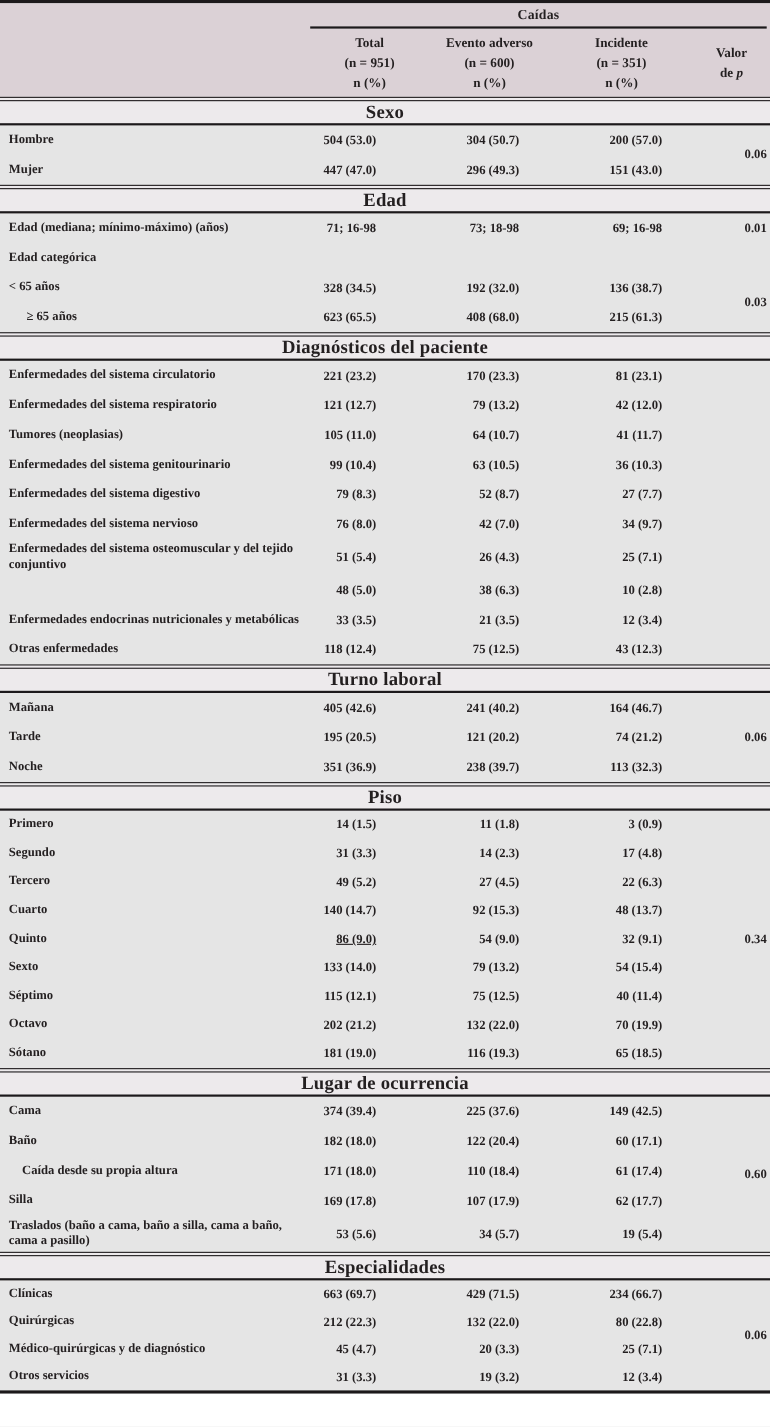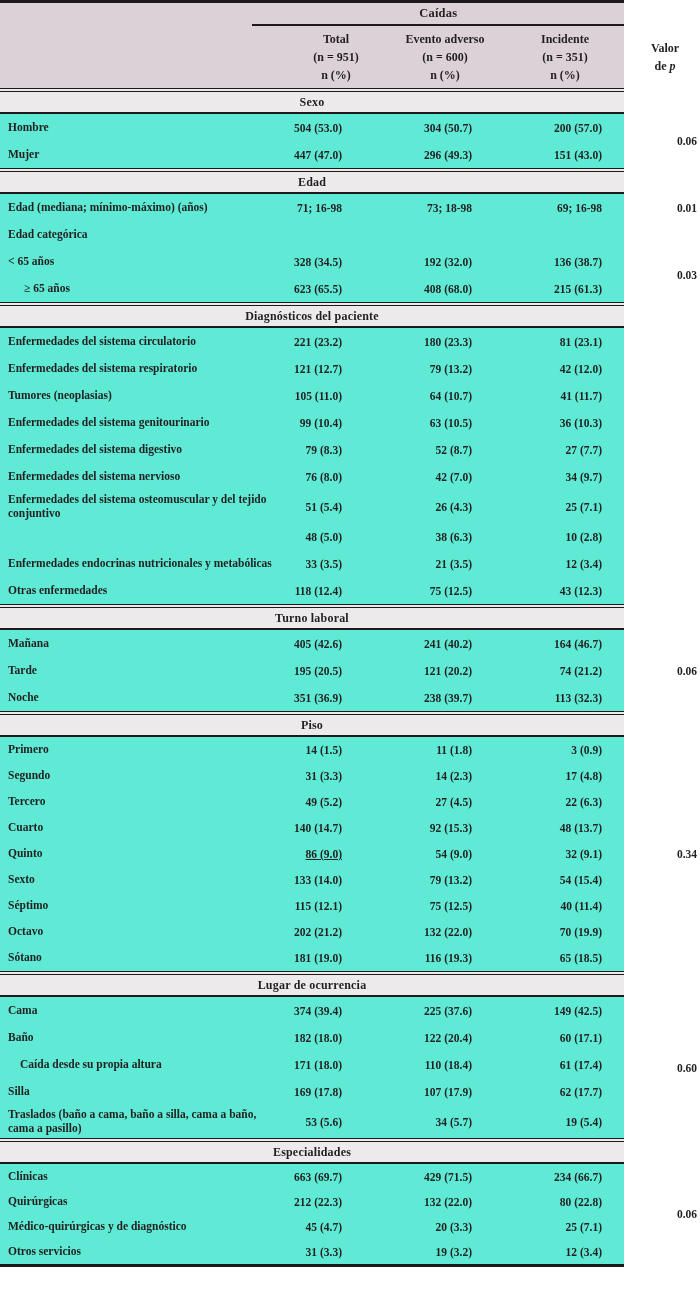--- a/index.html
+++ b/index.html
@@ -3,28 +3,28 @@
 <meta charset="utf-8">
 <style>
   :root{
     --header-bg:#dbd1d6;
     --band-bg:#edeaec;
     --rule:#1c191b;
     --text:#231f20;
   }
   html,body{margin:0;padding:0;background:#ffffff;}
   .table-wrap{
-    width:624px;
+    width:700px;
     box-sizing:border-box;
     font-family:"Liberation Serif", serif;
     font-weight:bold;
     color:var(--text);
     border-top:3px solid var(--rule);
     border-bottom:3px solid var(--rule);
-    background:#5eead4;
+    background:#e5e5e5;
   }
   
   .thead{background:var(--header-bg);}
   .caidas-row{display:flex;height:23px;}
   .caidas-spacer{width:282px;}
   .caidas-cell{
     width:415px;display:flex;align-items:center;justify-content:center;
     border-bottom:2px solid var(--rule);
     font-size:12.5px;letter-spacing:.2px;
   }
@@ -37,21 +37,21 @@
     display:flex;flex-direction:column;justify-content:center;align-items:center;
     text-align:center;line-height:18px;
   }
   .col-cell i{font-weight:bold;}
   
   .band{
     background:var(--band-bg);
     border-top:4px double var(--rule);
     border-bottom:2px solid var(--rule);
     height:20px;display:flex;align-items:center;justify-content:center;
-    font-size:12px;letter-spacing:.2px;
+    font-size:17px;letter-spacing:.2px;
   }
   .sec-body{
     display:grid;
     grid-template-columns:282px 60px 130px 130px 95px;
     grid-auto-rows:minmax(27px,auto);
     font-size:11.5px;
   }
   #sec-piso .sec-body{grid-auto-rows:minmax(26px,auto);}
   #sec-especialidades .sec-body{grid-auto-rows:minmax(25px,auto);}
   .label-cell{
@@ -130,21 +130,21 @@
           <div class="num" style="grid-area: 4 / 4;">215 (61.3)</div>
           <div class="num" style="grid-area: 1 / 5 / 2;">0.01</div>
           <div class="num" style="grid-area: 3 / 5 / 5;">0.03</div>
         </div>
       </div>
       <div id="sec-diagnosticos">
         <div class="band">Diagnósticos del paciente</div>
         <div class="sec-body">
           <div class="label-cell" style="grid-area: 1 / 1;">Enfermedades del sistema circulatorio</div>
           <div class="num" style="grid-area: 1 / 2;">221 (23.2)</div>
-          <div class="num" style="grid-area: 1 / 3;">180 (23.3)</div>
+          <div class="num" style="grid-area: 1 / 3;">170 (23.3)</div>
           <div class="num" style="grid-area: 1 / 4;">81 (23.1)</div>
           <div class="label-cell" style="grid-area: 2 / 1;">Enfermedades del sistema respiratorio</div>
           <div class="num" style="grid-area: 2 / 2;">121 (12.7)</div>
           <div class="num" style="grid-area: 2 / 3;">79 (13.2)</div>
           <div class="num" style="grid-area: 2 / 4;">42 (12.0)</div>
           <div class="label-cell" style="grid-area: 3 / 1;">Tumores (neoplasias)</div>
           <div class="num" style="grid-area: 3 / 2;">105 (11.0)</div>
           <div class="num" style="grid-area: 3 / 3;">64 (10.7)</div>
           <div class="num" style="grid-area: 3 / 4;">41 (11.7)</div>
           <div class="label-cell" style="grid-area: 4 / 1;">Enfermedades del sistema genitourinario</div>

